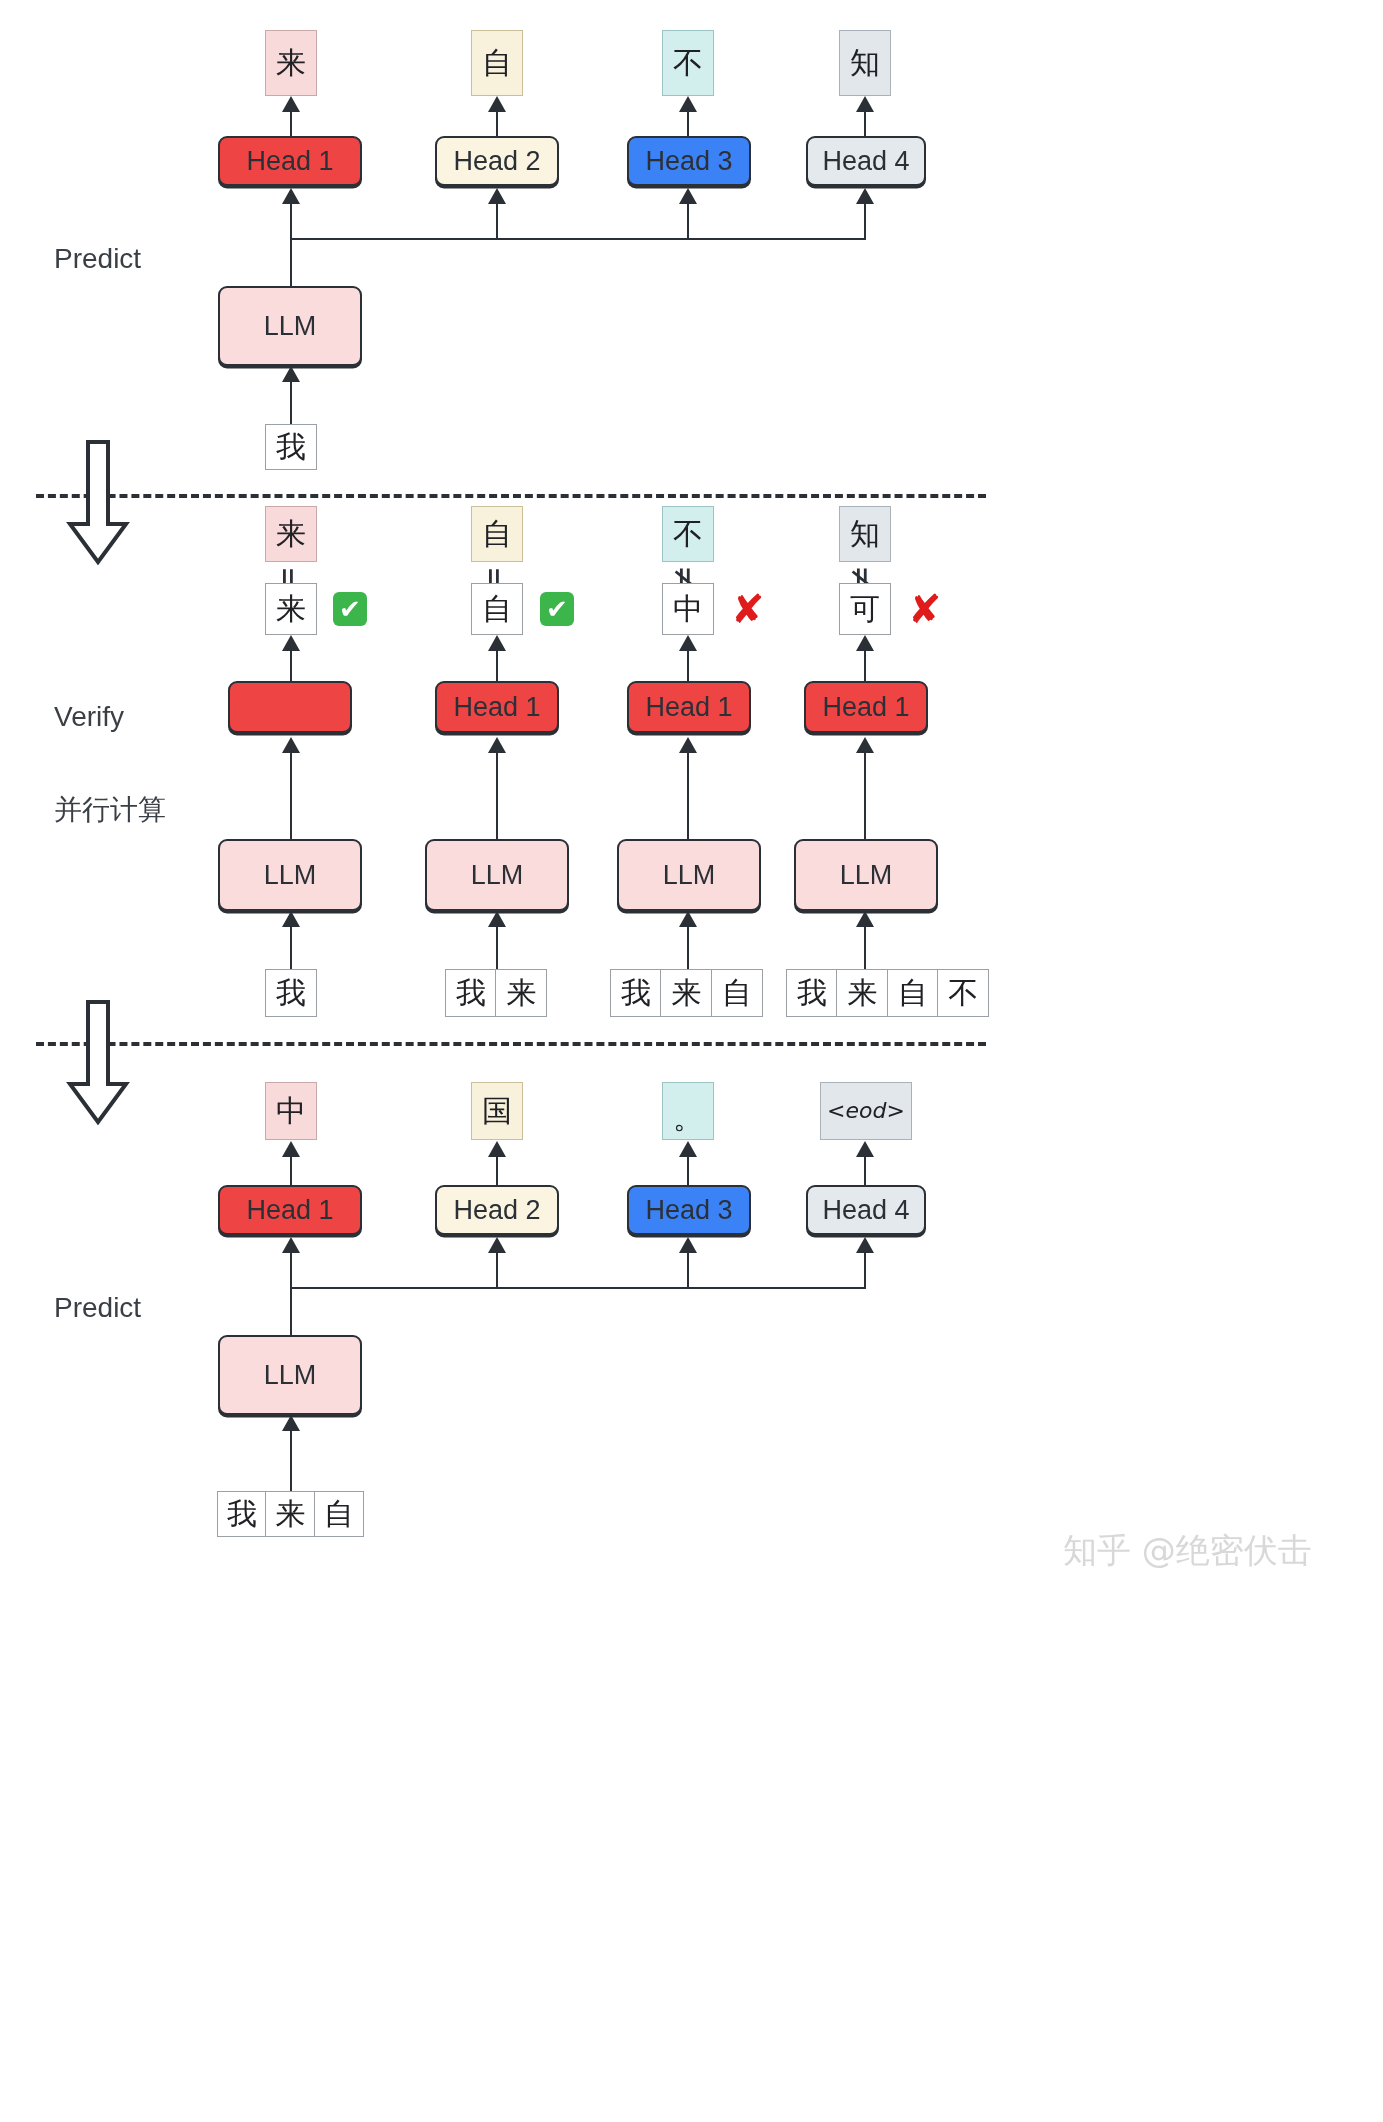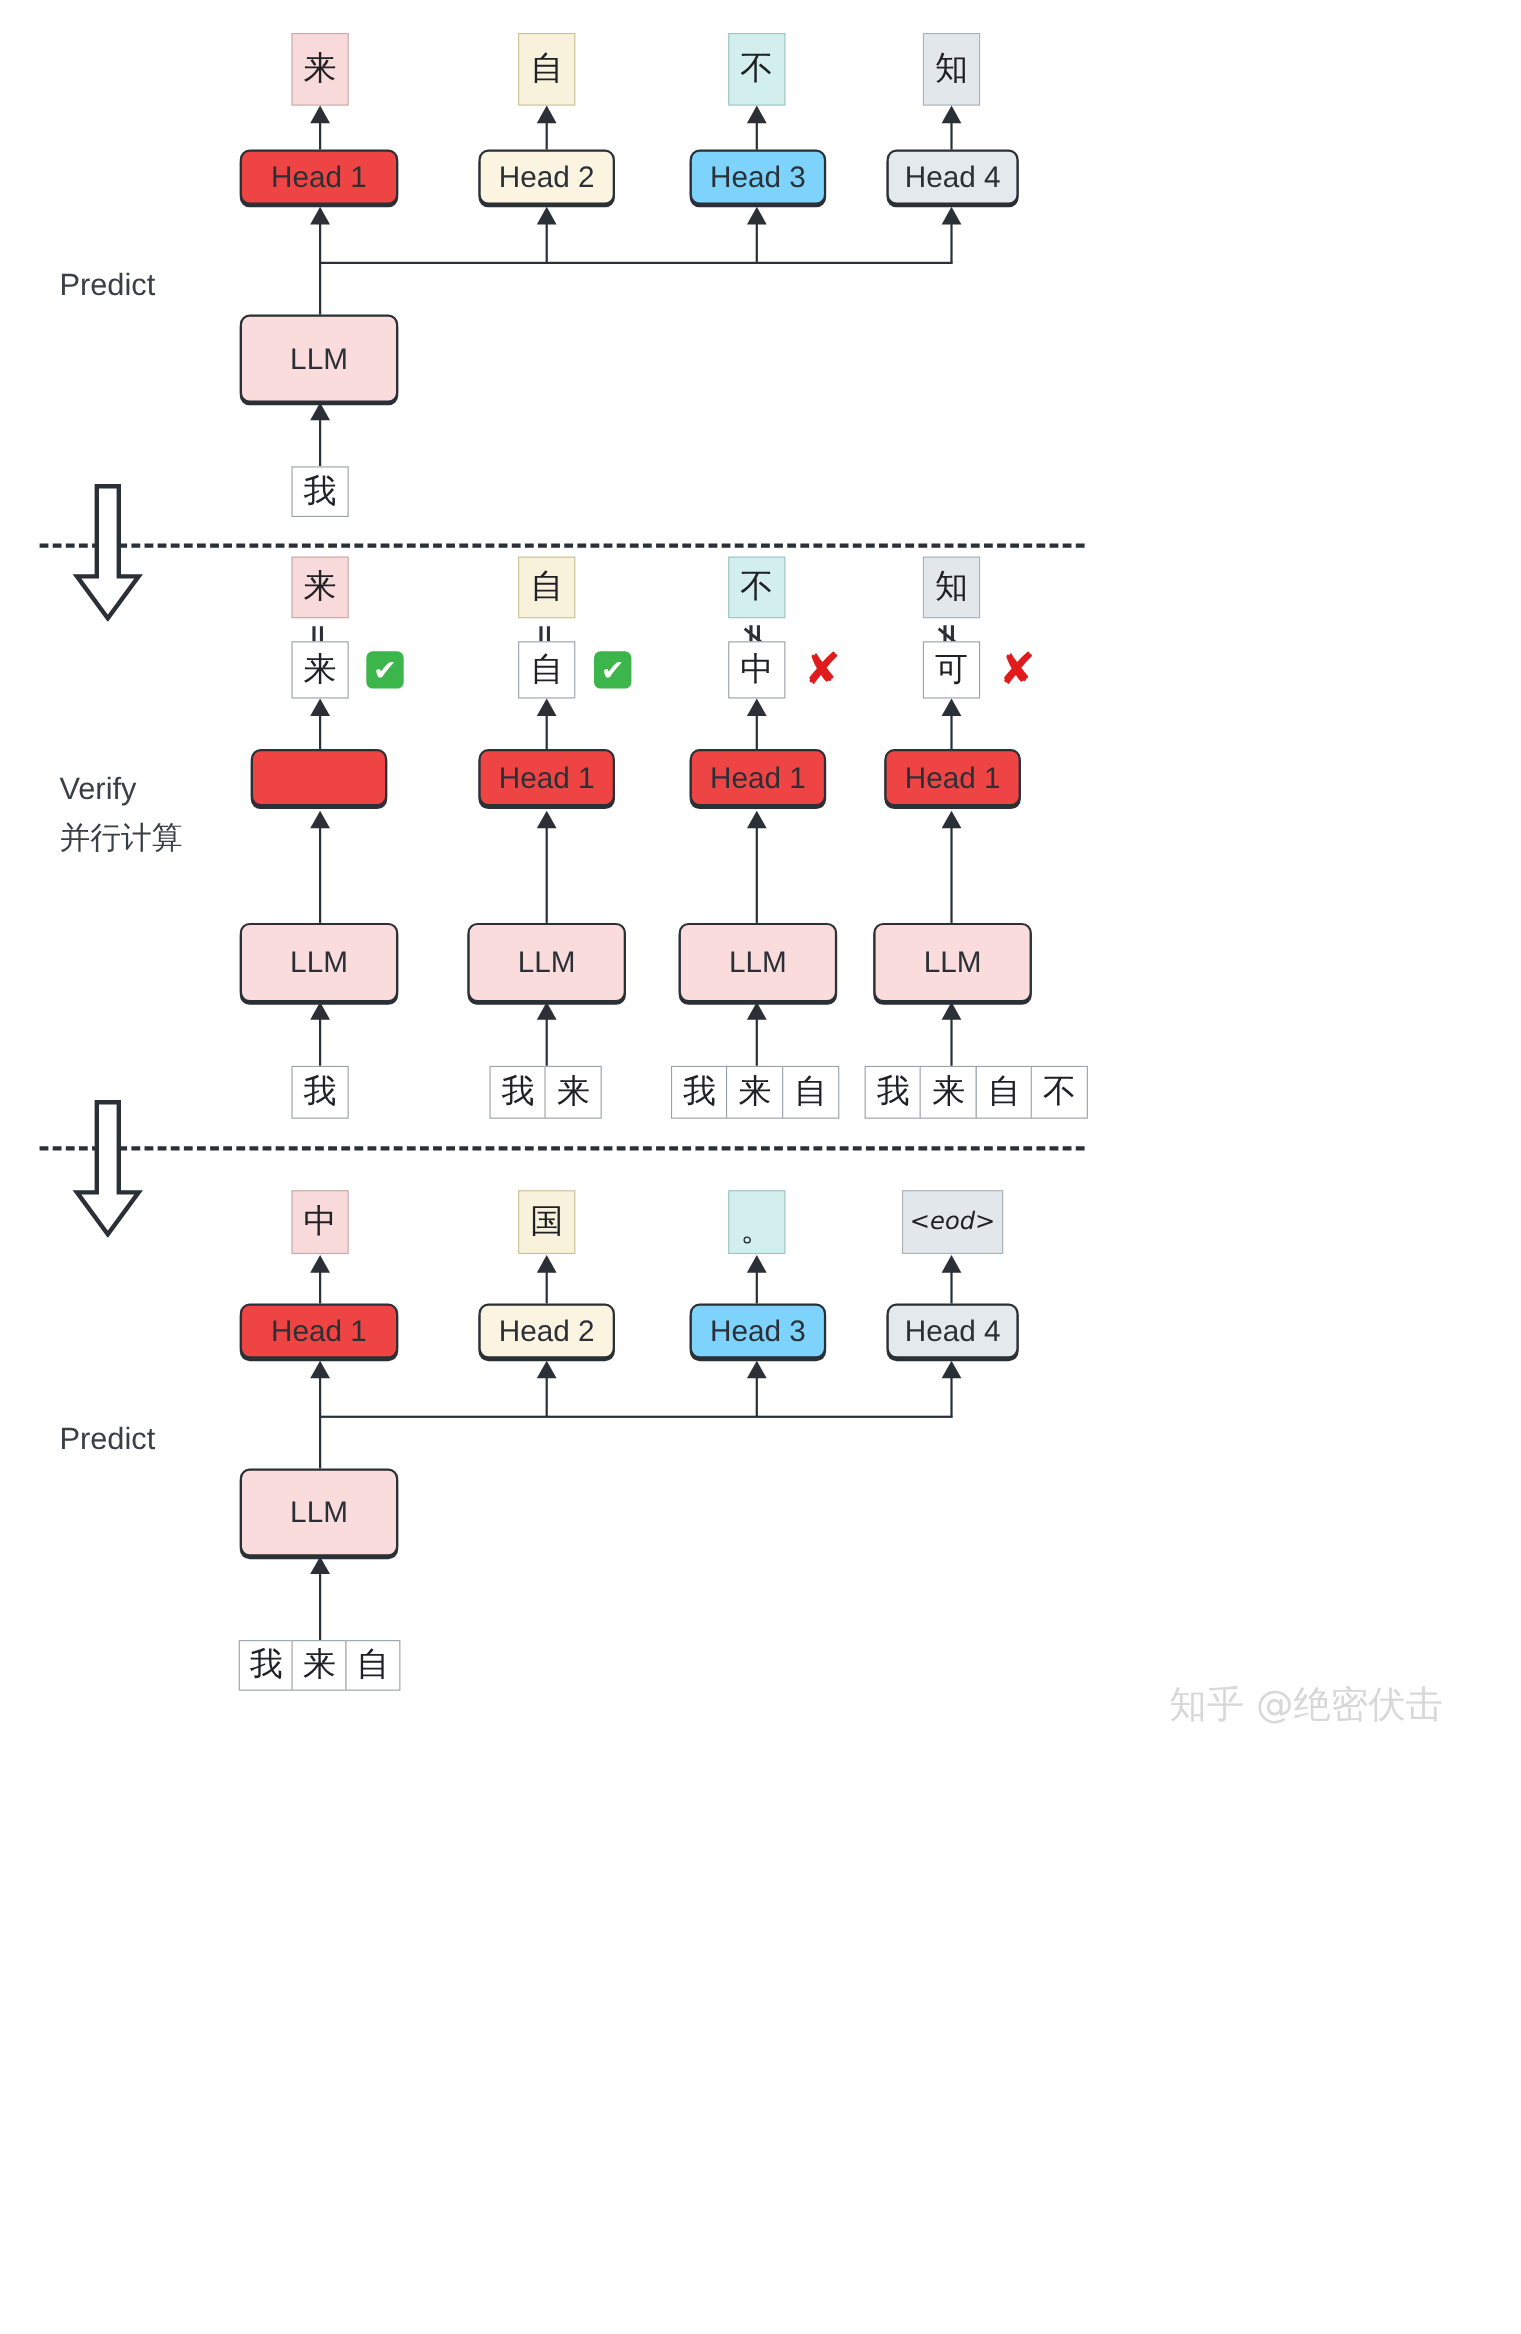--- a/index.html
+++ b/index.html
@@ -38,21 +38,21 @@
   
   .node{
     position:absolute;box-sizing:border-box;
     display:flex;align-items:center;justify-content:center;
     border:2.4px solid #2b3036;border-radius:9px;
     font-size:27px;line-height:1;color:#2b3036;
     box-shadow:0 2.5px 0 0 #2b3036;
   }
   .node.h1 {background:#ef4444;}
   .node.h2 {background:#faf4e1;}
-  .node.h3 {background:#7dd3fc;text-align:right;}
+  .node.h3 {background:#3b82f6;text-align:right;}
   .node.h4 {background:#e4e9ee;}
   .node.llm{background:#fadcdc;}
 
   
   .vline{position:absolute;width:2.2px;background:#2b3036;}
   .hline{position:absolute;height:2.2px;background:#2b3036;}
   .arrowhead{
     position:absolute;width:0;height:0;
     border-left:9px solid transparent;border-right:9px solid transparent;
     border-bottom:16px solid #2b3036;
@@ -231,21 +231,21 @@
   </div>
 
   <div class="strip" style="left:786px;top:969px;">
     <div class="cell" style="width:52px;height:48px;">我</div>
     <div class="cell" style="width:52px;height:48px;">来</div>
     <div class="cell" style="width:52px;height:48px;">自</div>
     <div class="cell" style="width:52px;height:48px;">不</div>
   </div>
 
   <div class="stagelabel" style="left:54px;top:703px;">Verify</div>
-  <div class="stagelabel cn" style="left:54px;top:748px;">并行计算</div>
+  <div class="stagelabel cn" style="left:54px;top:796px;">并行计算</div>
 
   <div class="sep" style="left:36px;top:1042px;width:950px;"></div>
 
   <div class="bigarrow" style="left:62px;top:1000px;">
     <svg width="70" height="125" viewBox="0 0 70 125">
       <polygon points="26,2 46,2 46,84 64,84 36,122 8,84 26,84" fill="#ffffff" stroke="#2b3036" stroke-width="4" stroke-linejoin="miter"></polygon>
     </svg>
   </div>
 
   <div class="tok pink" style="left:265px;top:1082px;width:52px;height:58px;">中</div>

